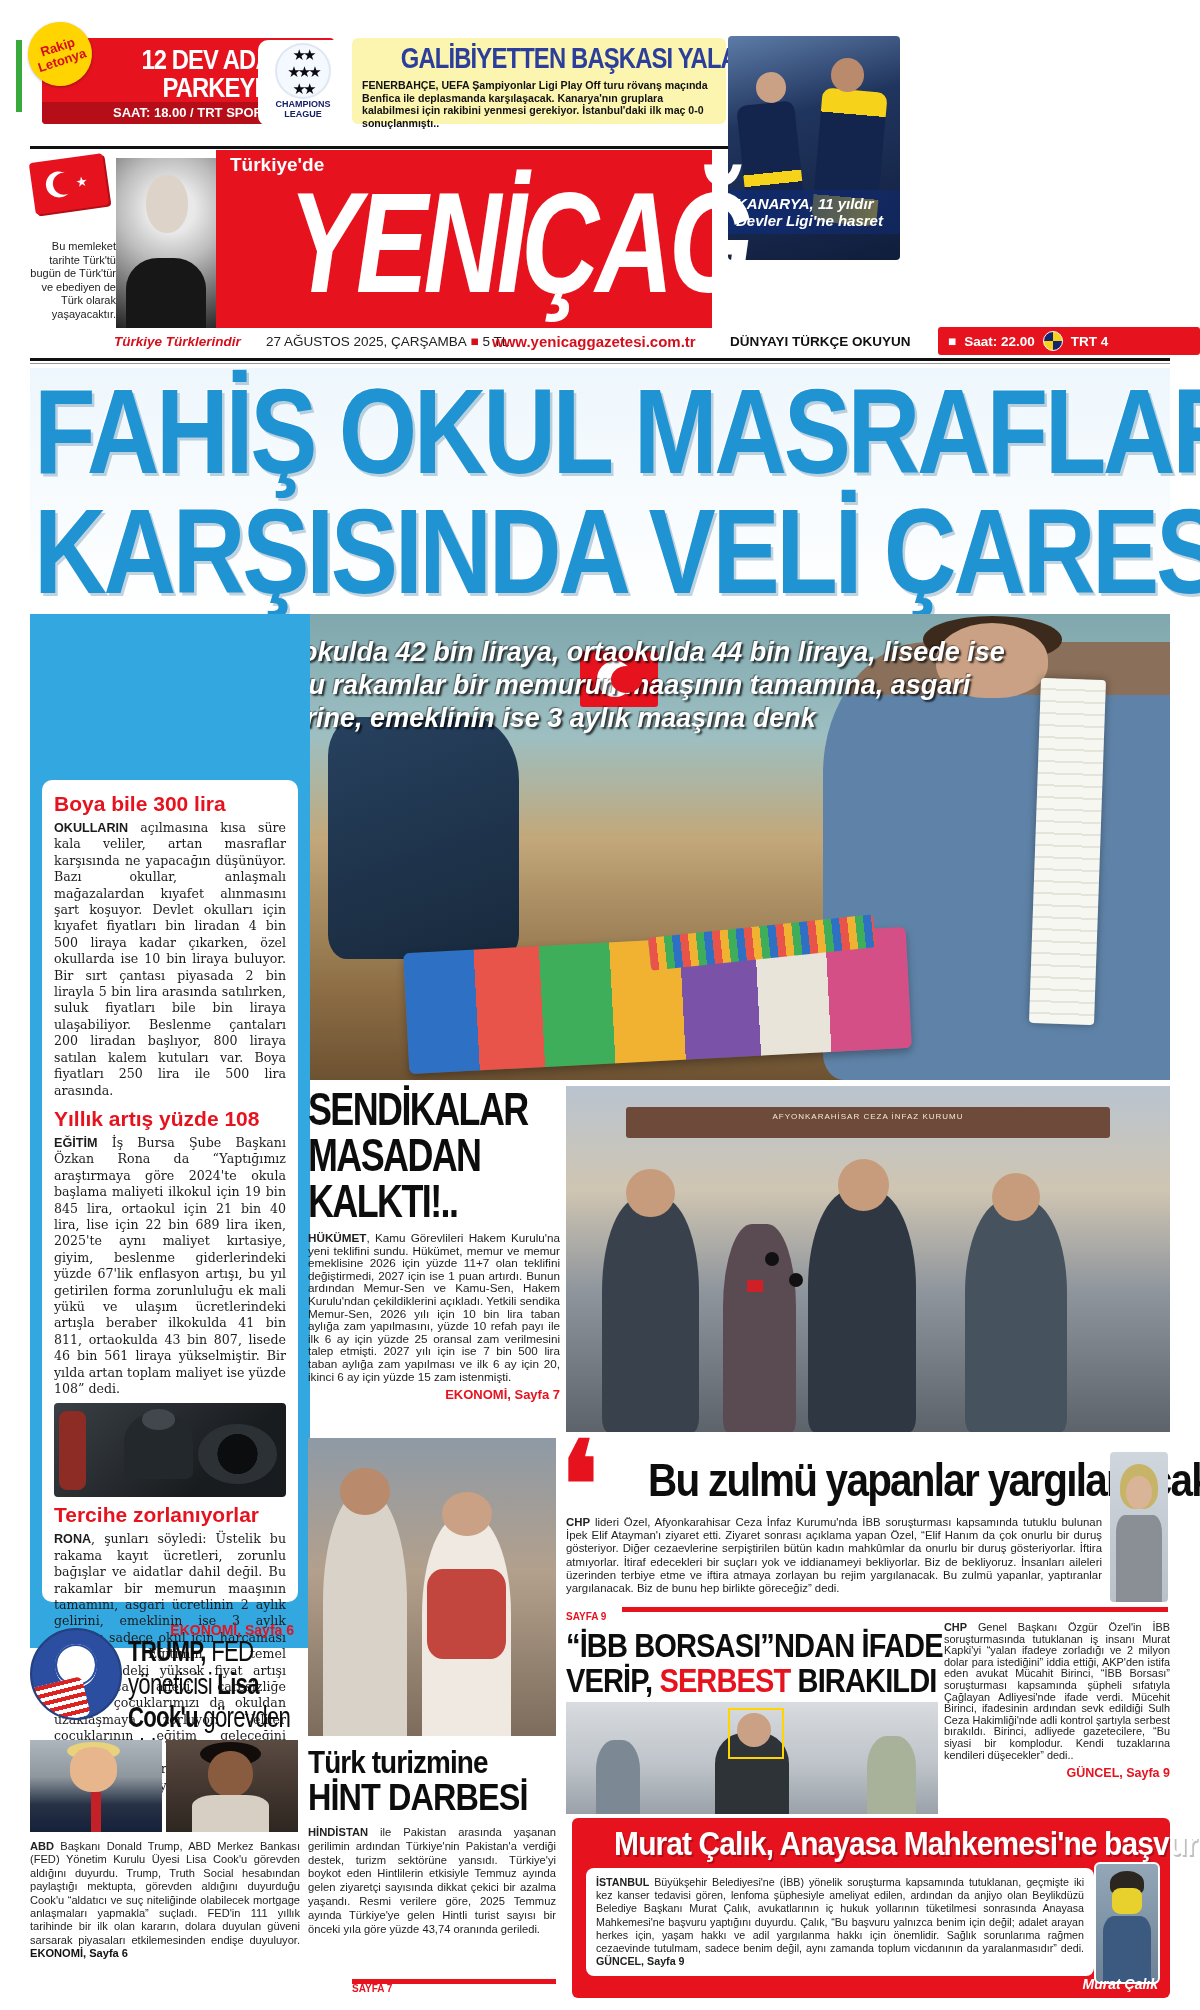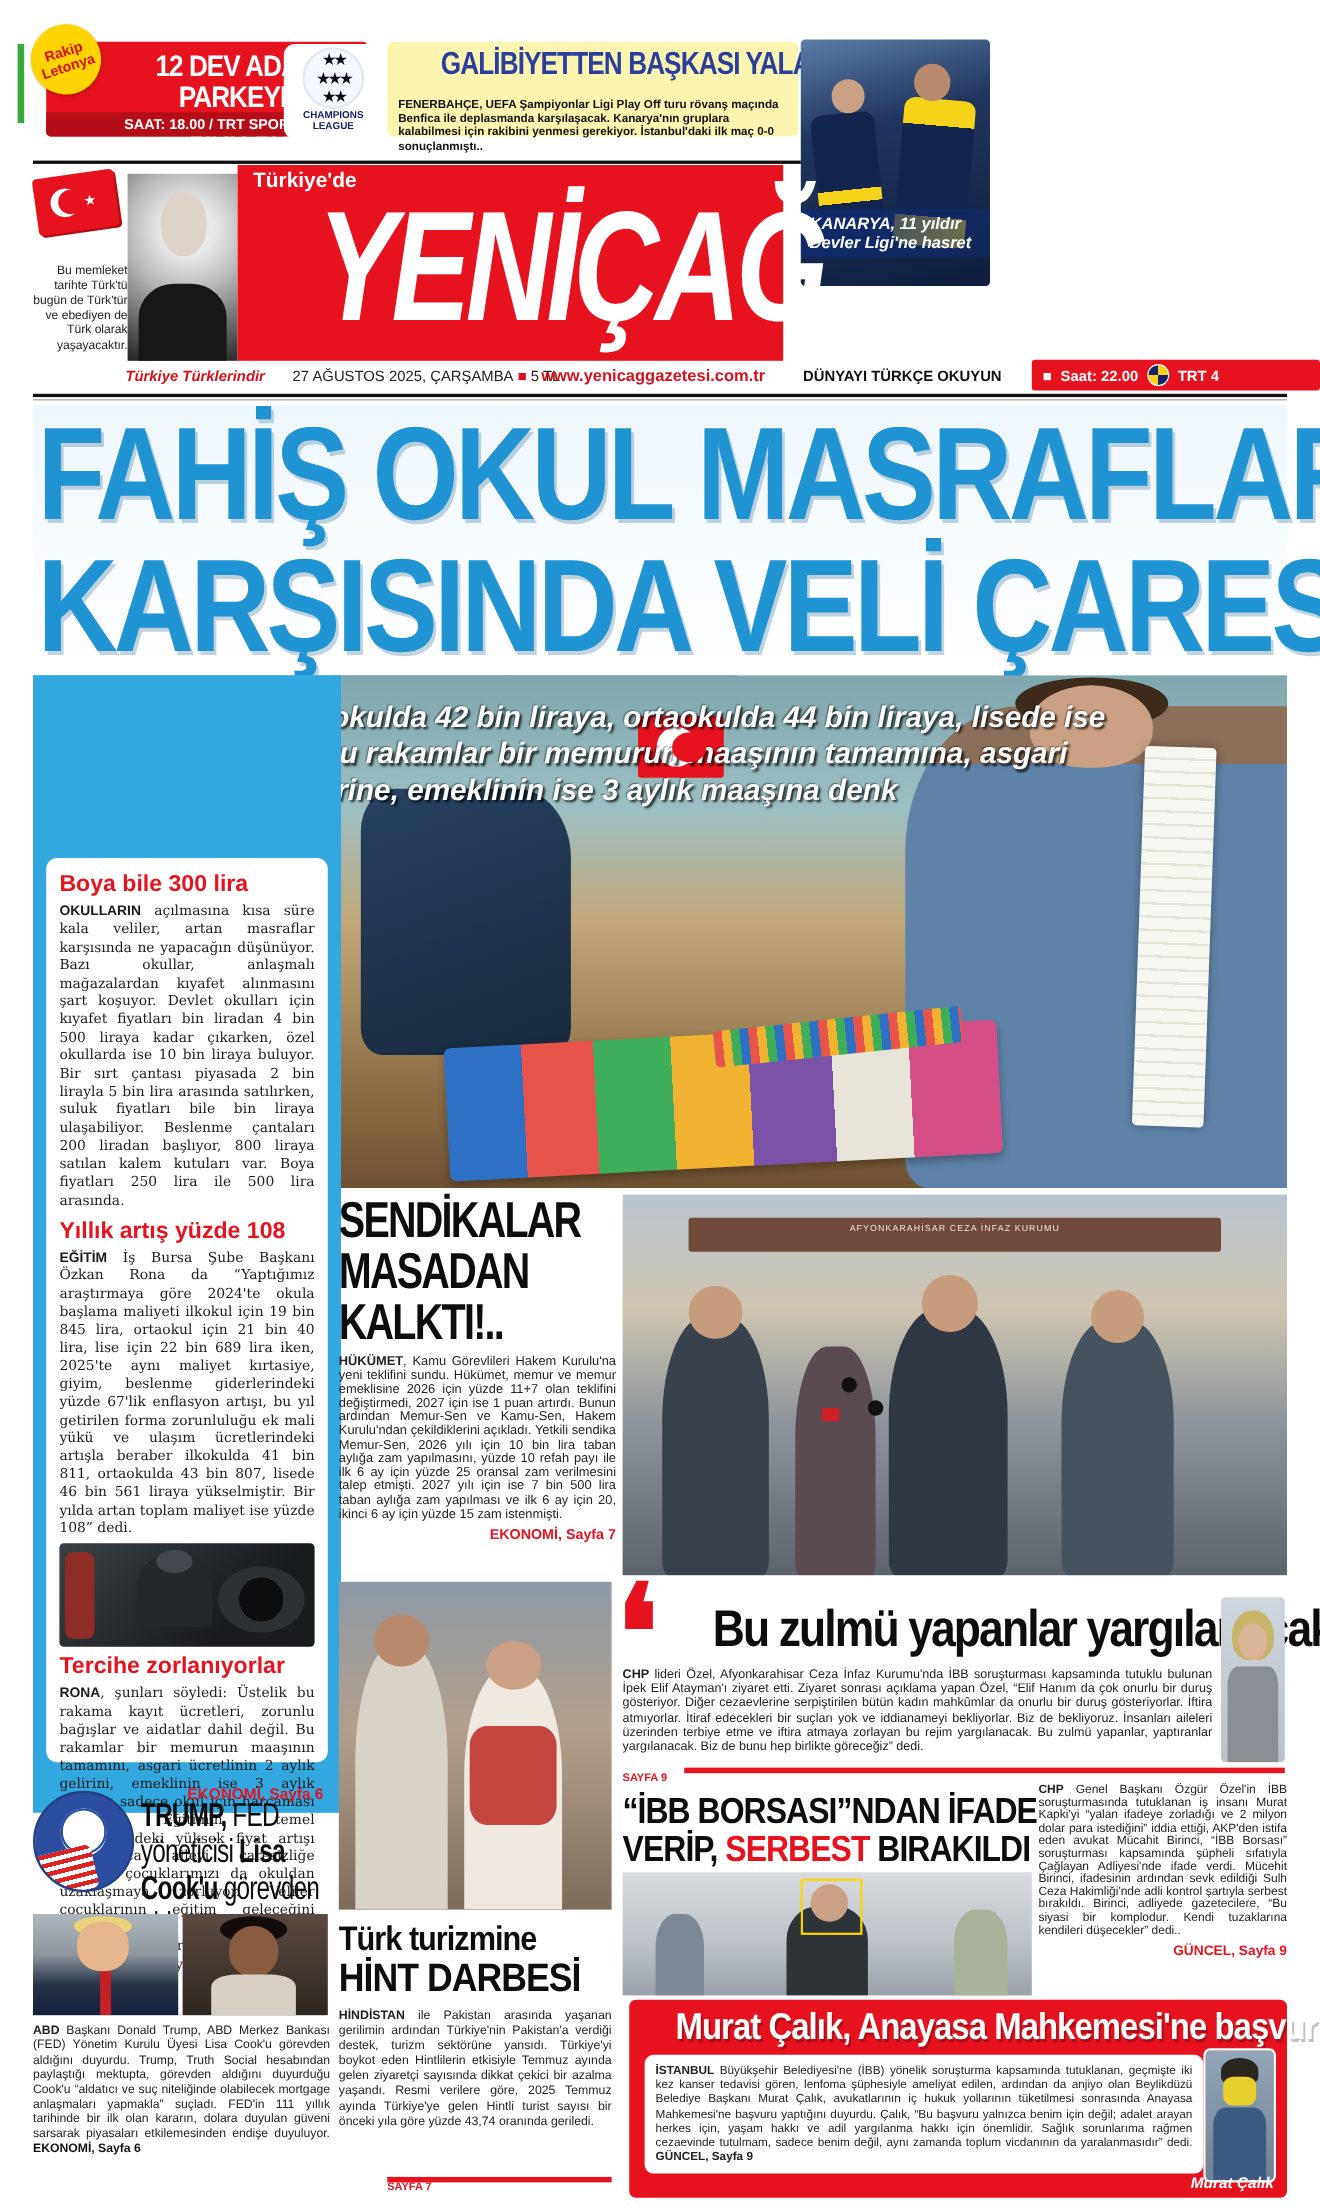--- a/index.html
+++ b/index.html
@@ -19,21 +19,21 @@
   .rakip{position:absolute;left:-14px;top:-16px;width:64px;height:64px;background:#ffd400;border-radius:50%;
        color:#d50e1a;font-weight:900;font-size:13px;line-height:14px;display:flex;align-items:center;justify-content:center;
        text-align:center;transform:rotate(-18deg);box-shadow:0 1px 3px rgba(0,0,0,.3);}
   .champ{left:258px;top:40px;width:90px;height:86px;background:#fff;border-radius:10px;text-align:center;}
   .champball{width:56px;height:56px;margin:3px auto 0;background:#f4f8ff;border-radius:50%;
        box-shadow:inset 0 0 0 2px #dfe8f2;color:#0a0a14;font-size:15px;line-height:17px;letter-spacing:-3px;
        display:flex;flex-direction:column;align-items:center;justify-content:center;}
   .champlbl{color:#15206b;font-weight:900;font-size:9px;line-height:10px;}
   .yellowbox{left:352px;top:38px;width:374px;height:86px;background:#fbf5b0;border-radius:6px;padding:4px 10px;box-sizing:border-box;}
   .yellowbox .hl{color:#2b3e9b;font-weight:900;font-size:29px;letter-spacing:-1px;}
-  .yellowbox .bd{color:#111;font-weight:700;font-size:10.6px;line-height:12.5px;margin-top:14px;}
+  .yellowbox .bd{color:#111;font-weight:700;font-size:10.6px;line-height:12.5px;margin-top:4px;}
   .fenerphoto{left:728px;top:36px;width:172px;height:224px;background:linear-gradient(165deg,#5d7ca8 0%,#20355e 35%,#101d3c 100%);border-radius:4px;overflow:hidden;}
   .fp-shirt1{position:absolute;left:8%;top:30%;width:34%;height:52%;background:linear-gradient(180deg,#14254d 0 60%,#f6d21a 60% 70%,#14254d 70%);border-radius:10px;transform:rotate(-6deg);}
   .fp-shirt2{position:absolute;left:52%;top:24%;width:38%;height:60%;background:linear-gradient(180deg,#f6d21a 0 18%,#14254d 18% 80%,#f6d21a 80%);border-radius:10px;transform:rotate(5deg);}
   .fp-head1{position:absolute;left:16%;top:16%;width:18%;height:14%;background:#caa184;border-radius:50%;}
   .fp-head2{position:absolute;left:60%;top:10%;width:19%;height:15%;background:#b98a6c;border-radius:50%;}
   .fenercap{position:absolute;left:0;bottom:26px;width:100%;padding:5px 8px;box-sizing:border-box;
        background:linear-gradient(90deg,rgba(16,42,110,.92),rgba(16,42,110,.55));color:#fff;font-weight:800;
        font-style:italic;font-size:15px;line-height:17px;}
   .rule1{left:30px;top:146px;width:698px;height:3px;background:#111;}
 

